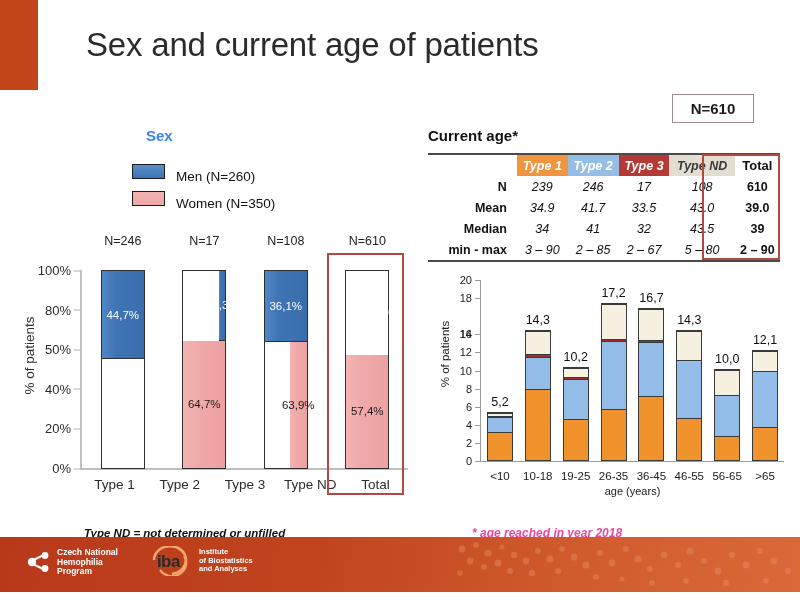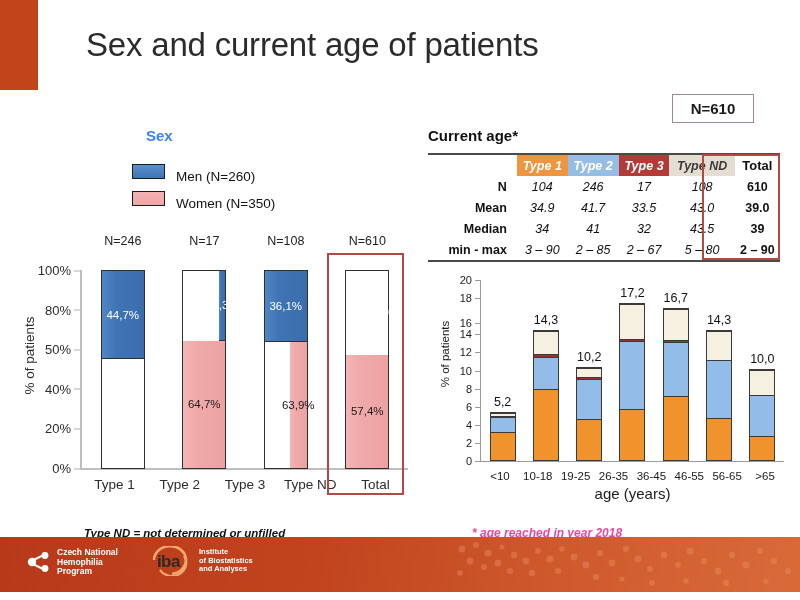--- a/index.html
+++ b/index.html
@@ -163,21 +163,21 @@
   .rtotal {
     position: absolute; left: 50%; transform: translateX(-50%);
     font-size: 12.5px; color: #111; white-space: nowrap;
   }
   .xlabels-right { position: absolute; left: 57px; top: 184px; width: 303px; display: flex; }
   .xlabels-right > div {
     flex: 1; text-align: center; font-size: 11.5px; color: #1a1a1a; padding-top: 6px; white-space: nowrap;
   }
   .xaxis-title-right {
     position: absolute; left: 57px; top: 205px; width: 303px; text-align: center;
-    font-size: 15px; color: #1a1a1a;
+    font-size: 11px; color: #1a1a1a;
   }
 
   
   .footnote-left {
     position: absolute; left: 84px; top: 527px;
     font-size: 11.5px; font-style: italic; font-weight: bold; color: #111;
   }
   .footnote-right {
     position: absolute; left: 472px; top: 526px;
     font-size: 12px; font-style: italic; font-weight: bold; color: #ec4899;
@@ -286,21 +286,21 @@
         <tr>
           <td class="rowlab"></td>
           <td class="hcell t1">Type 1</td>
           <td class="hcell t2">Type 2</td>
           <td class="hcell t3">Type 3</td>
           <td class="hcell tnd">Type ND</td>
           <td class="hcell tot">Total</td>
         </tr>
         <tr>
           <td class="rowlab">N</td>
-          <td class="vcell">104</td>
+          <td class="vcell">239</td>
           <td class="vcell">246</td>
           <td class="vcell">17</td>
           <td class="vcell">108</td>
           <td class="vcell total">610</td>
         </tr>
         <tr>
           <td class="rowlab">Mean</td>
           <td class="vcell">34.9</td>
           <td class="vcell">41.7</td>
           <td class="vcell">33.5</td>
@@ -334,21 +334,21 @@
     <div class="ylabel-right">% of patients</div>
     <div class="yaxis-right">
         <div class="ytick-r" style="top: 181px;">0</div>
         <div class="ytick-r" style="top: 162.9px;">2</div>
         <div class="ytick-r" style="top: 144.8px;">4</div>
         <div class="ytick-r" style="top: 126.7px;">6</div>
         <div class="ytick-r" style="top: 108.6px;">8</div>
         <div class="ytick-r" style="top: 90.5px;">10</div>
         <div class="ytick-r" style="top: 72.4px;">12</div>
         <div class="ytick-r" style="top: 54.3px;">14</div>
-        <div class="ytick-r" style="top: 43px;">16</div>
+        <div class="ytick-r" style="top: 54px;">16</div>
         <div class="ytick-r" style="top: 18.1px;">18</div>
         <div class="ytick-r" style="top: 0px;">20</div>
       </div>
     <div class="axis-line-r"></div>
     <div class="axis-base-r"></div>
     <div class="bars-right">
         <div class="rcol">
           <div class="rstack">
             <div class="rseg s1" style="height: 28.055px;"></div>
             <div class="rseg s2" style="height: 14.48px;"></div>
@@ -401,20 +401,28 @@
           </div>
           <div class="rtotal" style="bottom: 134.415px;">14,3</div>
         </div>
         <div class="rcol">
           <div class="rstack">
             <div class="rseg s1" style="height: 23.53px;"></div>
             <div class="rseg s2" style="height: 41.63px;"></div>
             <div class="rseg s4" style="height: 25.34px;"></div>
           </div>
           <div class="rtotal" style="bottom: 95.5px;">10,0</div>
+        </div>
+        <div class="rcol">
+          <div class="rstack">
+            <div class="rseg s1" style="height: 32.58px;"></div>
+            <div class="rseg s2" style="height: 56.11px;"></div>
+            <div class="rseg s4" style="height: 20.815px;"></div>
+          </div>
+          <div class="rtotal" style="bottom: 114.505px;">12,1</div>
         </div>
       </div>
     <div class="xlabels-right">
         <div>&lt;10</div>
         <div>10-18</div>
         <div>19-25</div>
         <div>26-35</div>
         <div>36-45</div>
         <div>46-55</div>
         <div>56-65</div>

